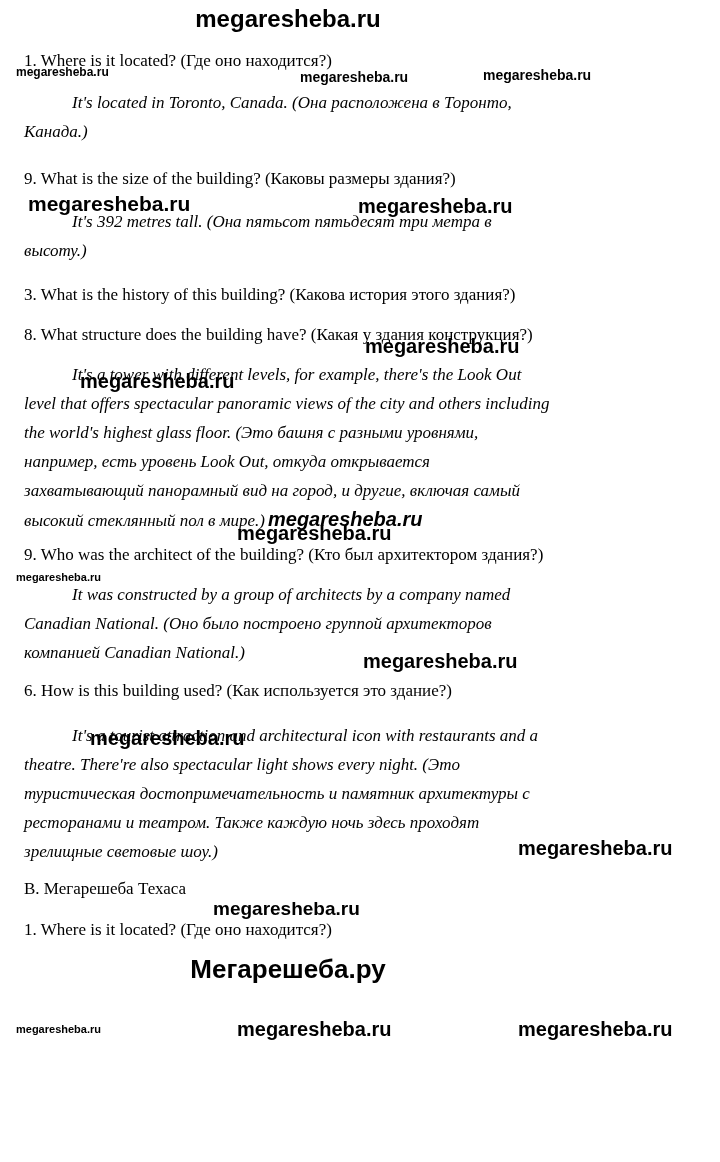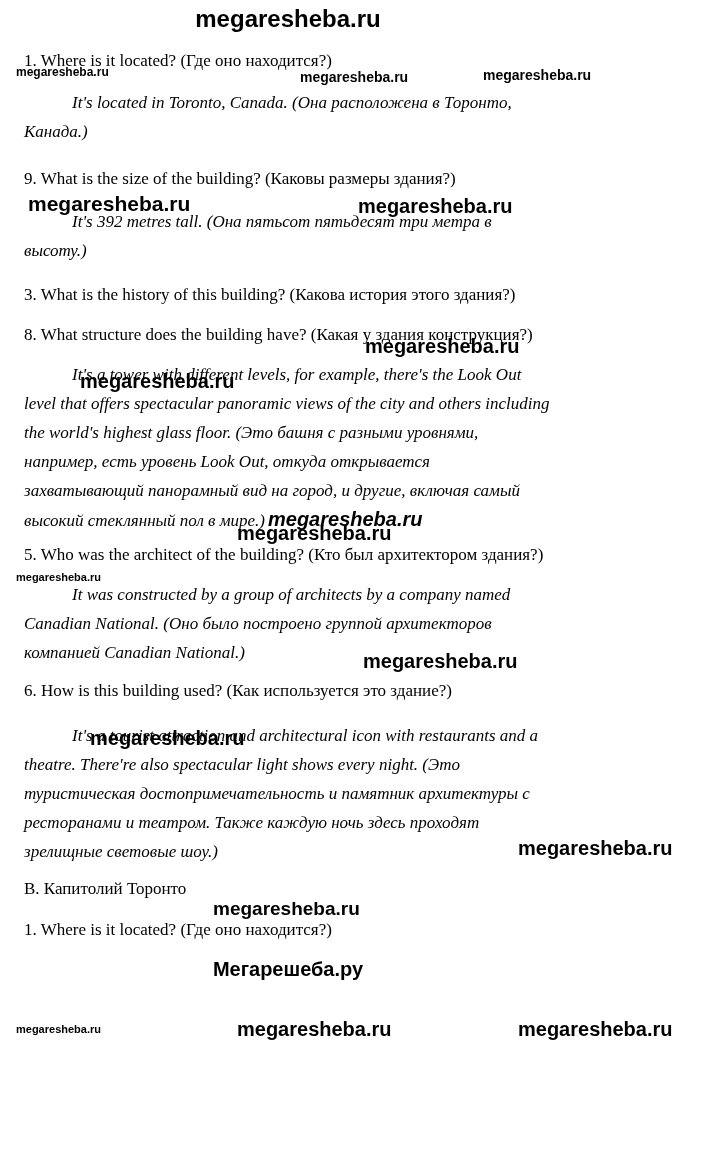--- a/index.html
+++ b/index.html
@@ -26,21 +26,21 @@
     font-size: 24px;
     line-height: 30px;
     padding-top: 4px;
     height: 34px;
     box-sizing: border-box;
   }
   .doc-footer {
     text-align: center;
     font-family: "Liberation Sans", sans-serif;
     font-weight: 700;
-    font-size: 20px;
+    font-size: 26px;
     line-height: 34px;
     margin-top: 8px;
     padding-bottom: 8px;
   }
   p.q, p.a, p.b {
     margin: 4px;
     font-size: 17px;
     line-height: 29px;
   }
   p.a { text-indent: 48px; font-style: italic; }
@@ -75,28 +75,28 @@
   <p class="a" style="margin-top:13px">It's located in Toronto, Canada. (Она расположена в Торонто, Канада.)</p>
 
   <p class="q" style="margin-top:18px">9. What is the size of the building? (Каковы размеры здания?)</p>
   <p class="a" style="margin-top:14px">It's 392 metres tall. (Она пятьсот пятьдесят три метра в высоту.)</p>
 
   <p class="q" style="margin-top:15px">3. What is the history of this building? (Какова история этого здания?)</p>
 
   <p class="q" style="margin-top:11px">8. What structure does the building have? (Какая у здания конструкция?)</p>
   <p class="a" style="margin-top:11px"><span>It's a tower with different levels, for example, there's the Look Out level that offers spectacular panoramic views of the city and others including the world's highest glass floor. (Это башня с разными уровнями, например, есть уровень Look Out, откуда открывается захватывающий панорамный вид на город, и другие, включая самый высокий стеклянный пол в мире.)</span><span class="wm-inline">megaresheba.ru</span></p>
 
-  <p class="q" style="margin-top:5px">5. Who was the architect of the building? (Кто был архитектором здания?)</p>
+  <p class="q" style="margin-top:5px">9. Who was the architect of the building? (Кто был архитектором здания?)</p>
   <p class="a" style="margin-top:11px">It was constructed by a group of architects by a company named Canadian National. (Оно было построено группой архитекторов компанией Canadian National.)</p>
 
 
   <p class="q" style="margin-top:9px">6. How is this building used? (Как используется это здание?)</p>
   <p class="a" style="margin-top:16px">It's a tourist attraction and architectural icon with restaurants and a theatre. There're also spectacular light shows every night. (Это туристическая достопримечательность и памятник архитектуры с ресторанами и театром. Также каждую ночь здесь проходят зрелищные световые шоу.)</p>
 
-  <p class="b" style="margin-top:8px">В. Капитолий Торонто</p>
+  <p class="b" style="margin-top:8px">В. Мегарешеба Техаса</p>
 
   <p class="q" style="margin-top:12px">1. Where is it located? (Где оно находится?)</p>
 
   <div class="doc-footer">Мегарешеба.ру</div>
 
   <div class="wm-layer">
     <span class="wm" style="left:16px;top:66px;font-size:12px">megaresheba.ru</span>
     <span class="wm" style="left:300px;top:70px;font-size:14px">megaresheba.ru</span>
     <span class="wm" style="left:483px;top:68px;font-size:14px">megaresheba.ru</span>
 

